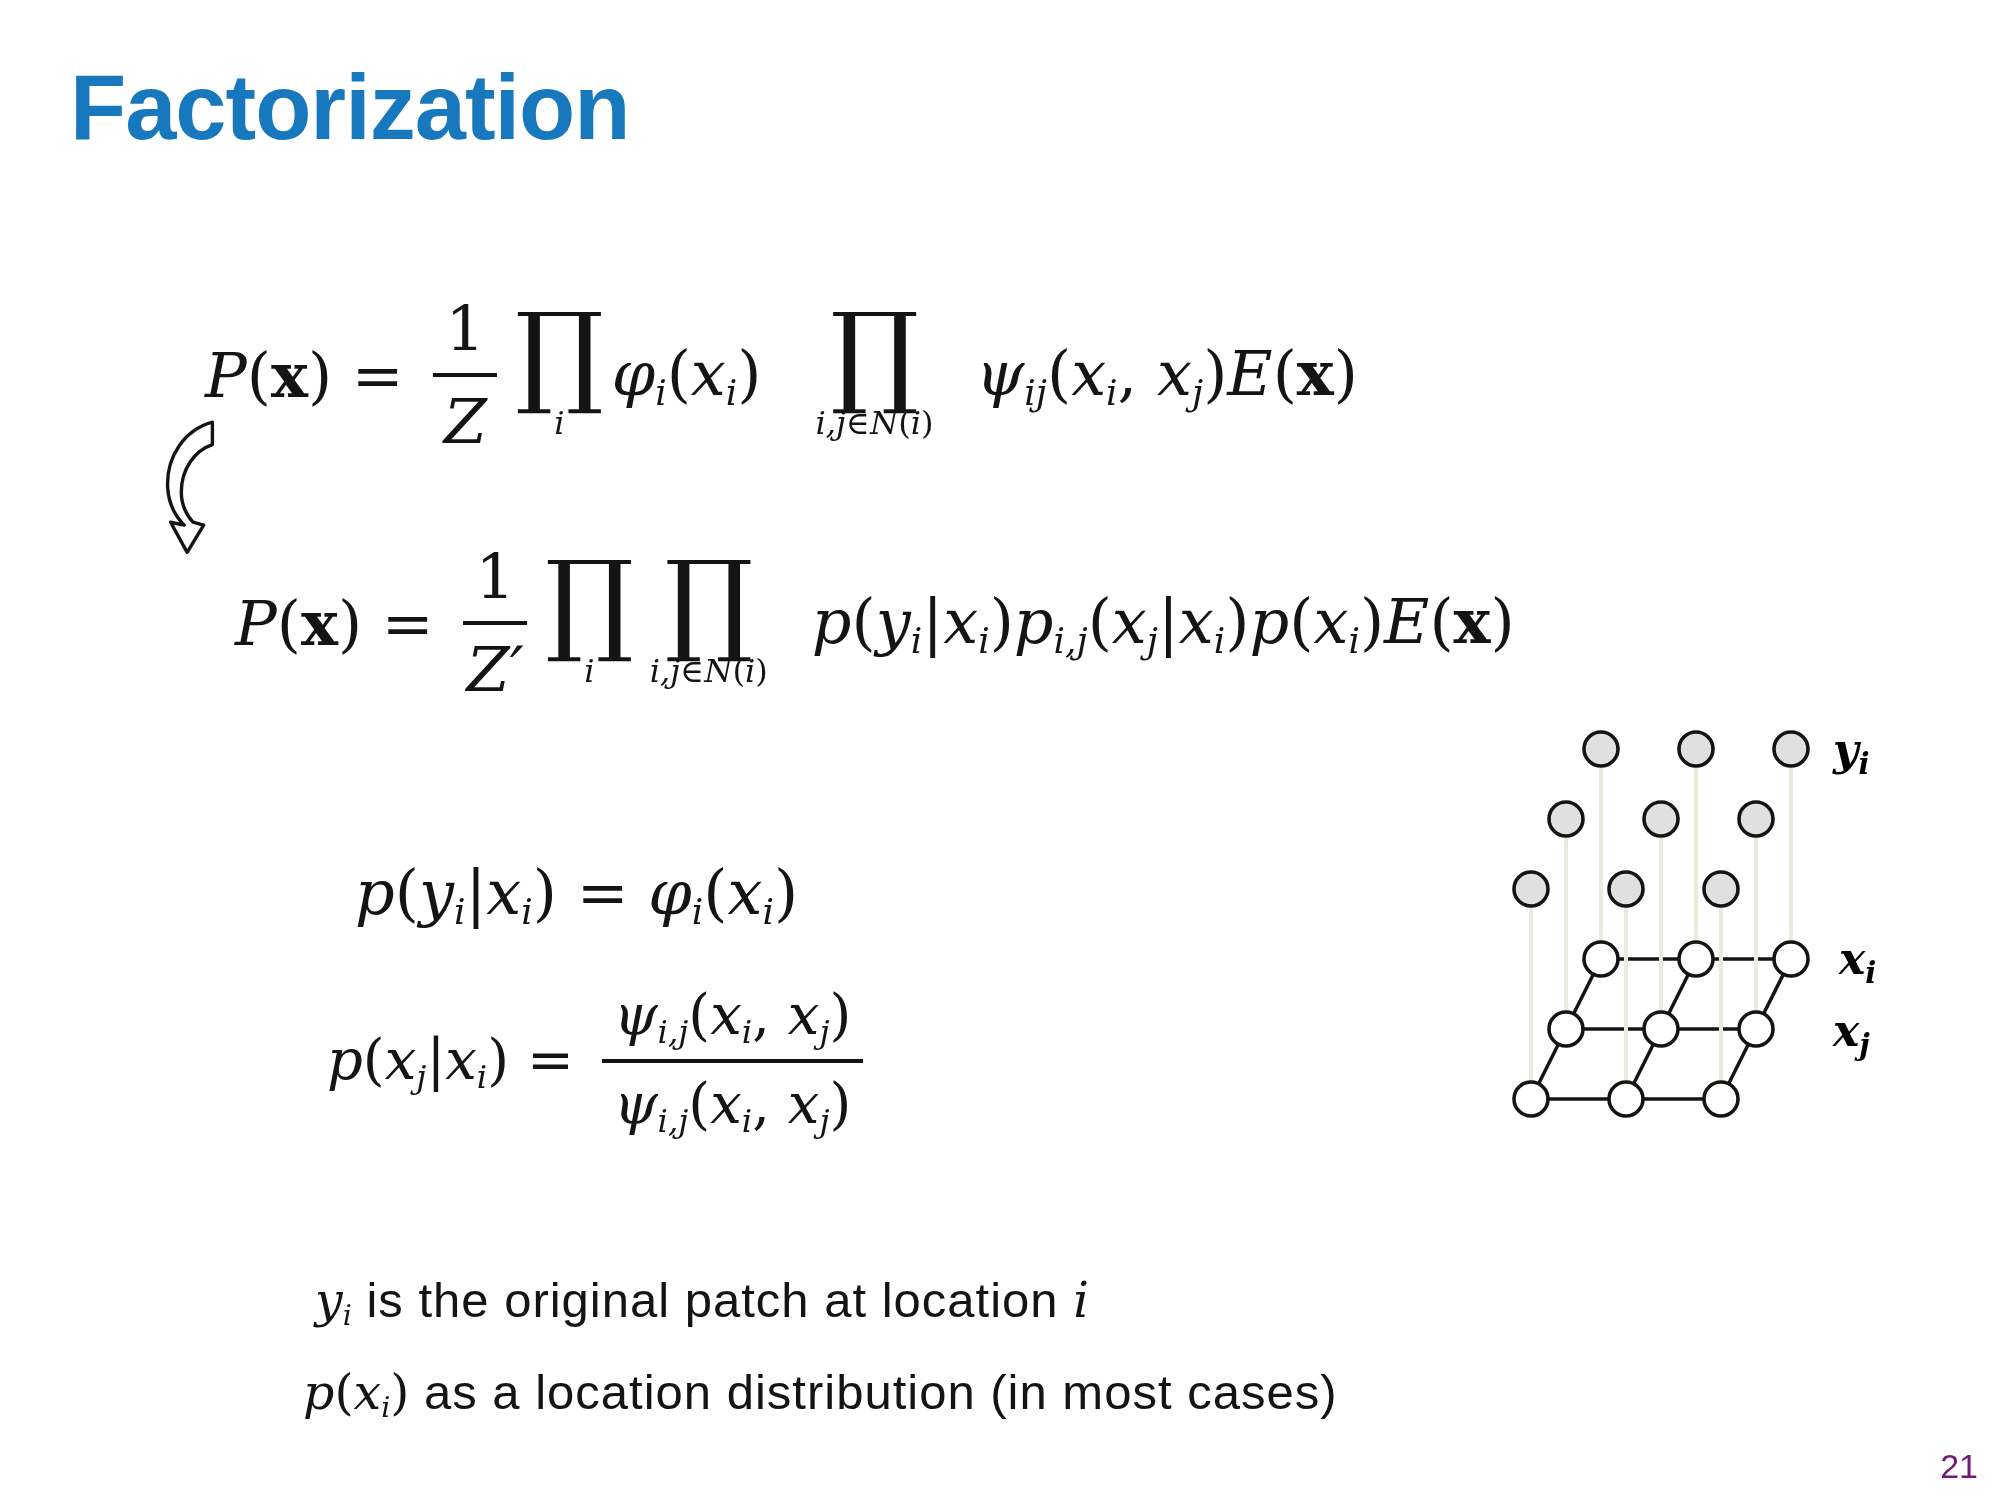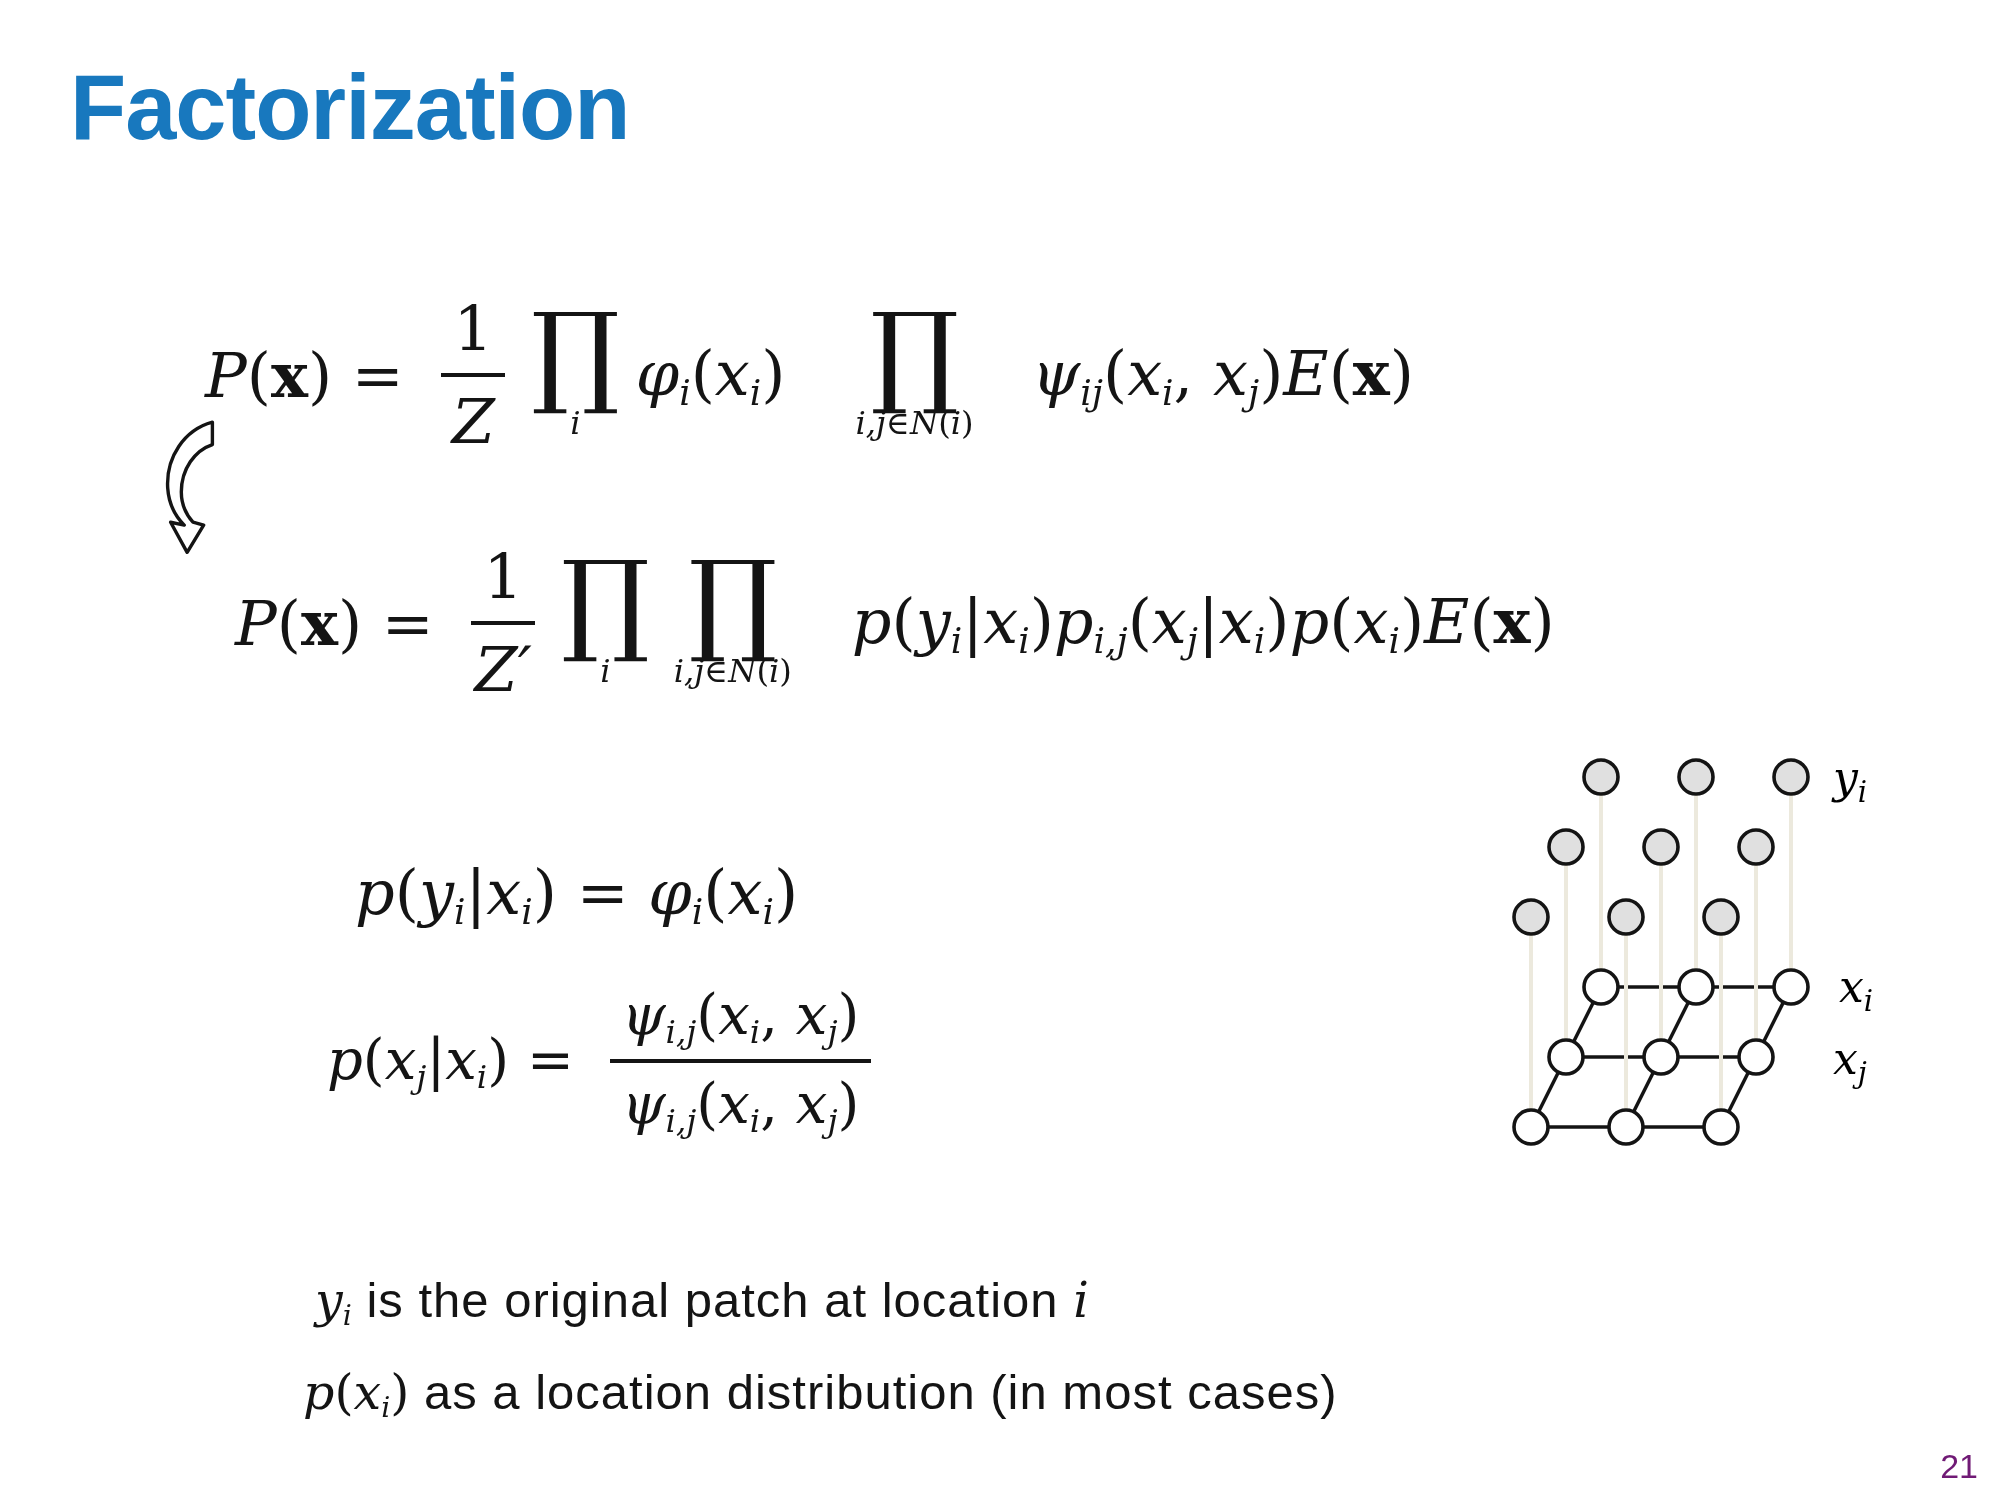--- a/index.html
+++ b/index.html
@@ -15,21 +15,21 @@
   .title {
     left:70px; top:55px;
     font-size:92px; font-weight:600; letter-spacing:-1px;
     font-family:"Liberation Sans", sans-serif;
   }
 
   
   .math {
     display:flex; align-items:center;
     font-family:"DejaVu Serif", serif;
-    color:#141414; white-space:pre;gap:8px;
+    color:#141414; white-space:pre;
   }
   .math .run { white-space:pre; }
   .tk-i { font-style:italic; }
   .tk-b { font-weight:700; }
   .tk-s { font-family:"Liberation Sans", sans-serif; letter-spacing:1px; }
   .msub { font-size:0.58em; vertical-align:-0.28em; }
   .frac { display:inline-flex; flex-direction:column; align-items:center; margin:0 10px; }
   .frac .num { padding:0 12px 8px; border-bottom:4px solid #141414; }
   .frac .den { padding-top:8px; }
   .bigop { display:inline-flex; flex-direction:column; align-items:center; margin:0 8px; }
@@ -40,21 +40,21 @@
   #eq2 { left:235px; top:540px;  font-size:62px; }
   #eq3 { left:355px; top:856px;  font-size:62px; }
   #eq4 { left:327px; top:982px;  font-size:56px; }
 
   #cap1 { left:315px; top:1272px; font-size:49px;align-items:center; }
   #cap2 { left:303px; top:1364px; font-size:49px; }
 
   .pagenum { right:22px; bottom:14px; font-size:34px; }
 
   
-  .diagram { left:1495px; top:740px; }
+  .diagram { left:1495px; top:712px;font-weight:bold; }
   .diagram text { font-family:"DejaVu Serif", serif; font-style:italic; }
   .lattice-edge { stroke:#141414; stroke-width:3.5; }
   .obs-link { stroke-width:4; }
   .node { stroke:#141414; stroke-width:3.6; }
 
   .arrow-icon { left:158px; top:402px; }
 </style>
 </head>
 <body>
 

